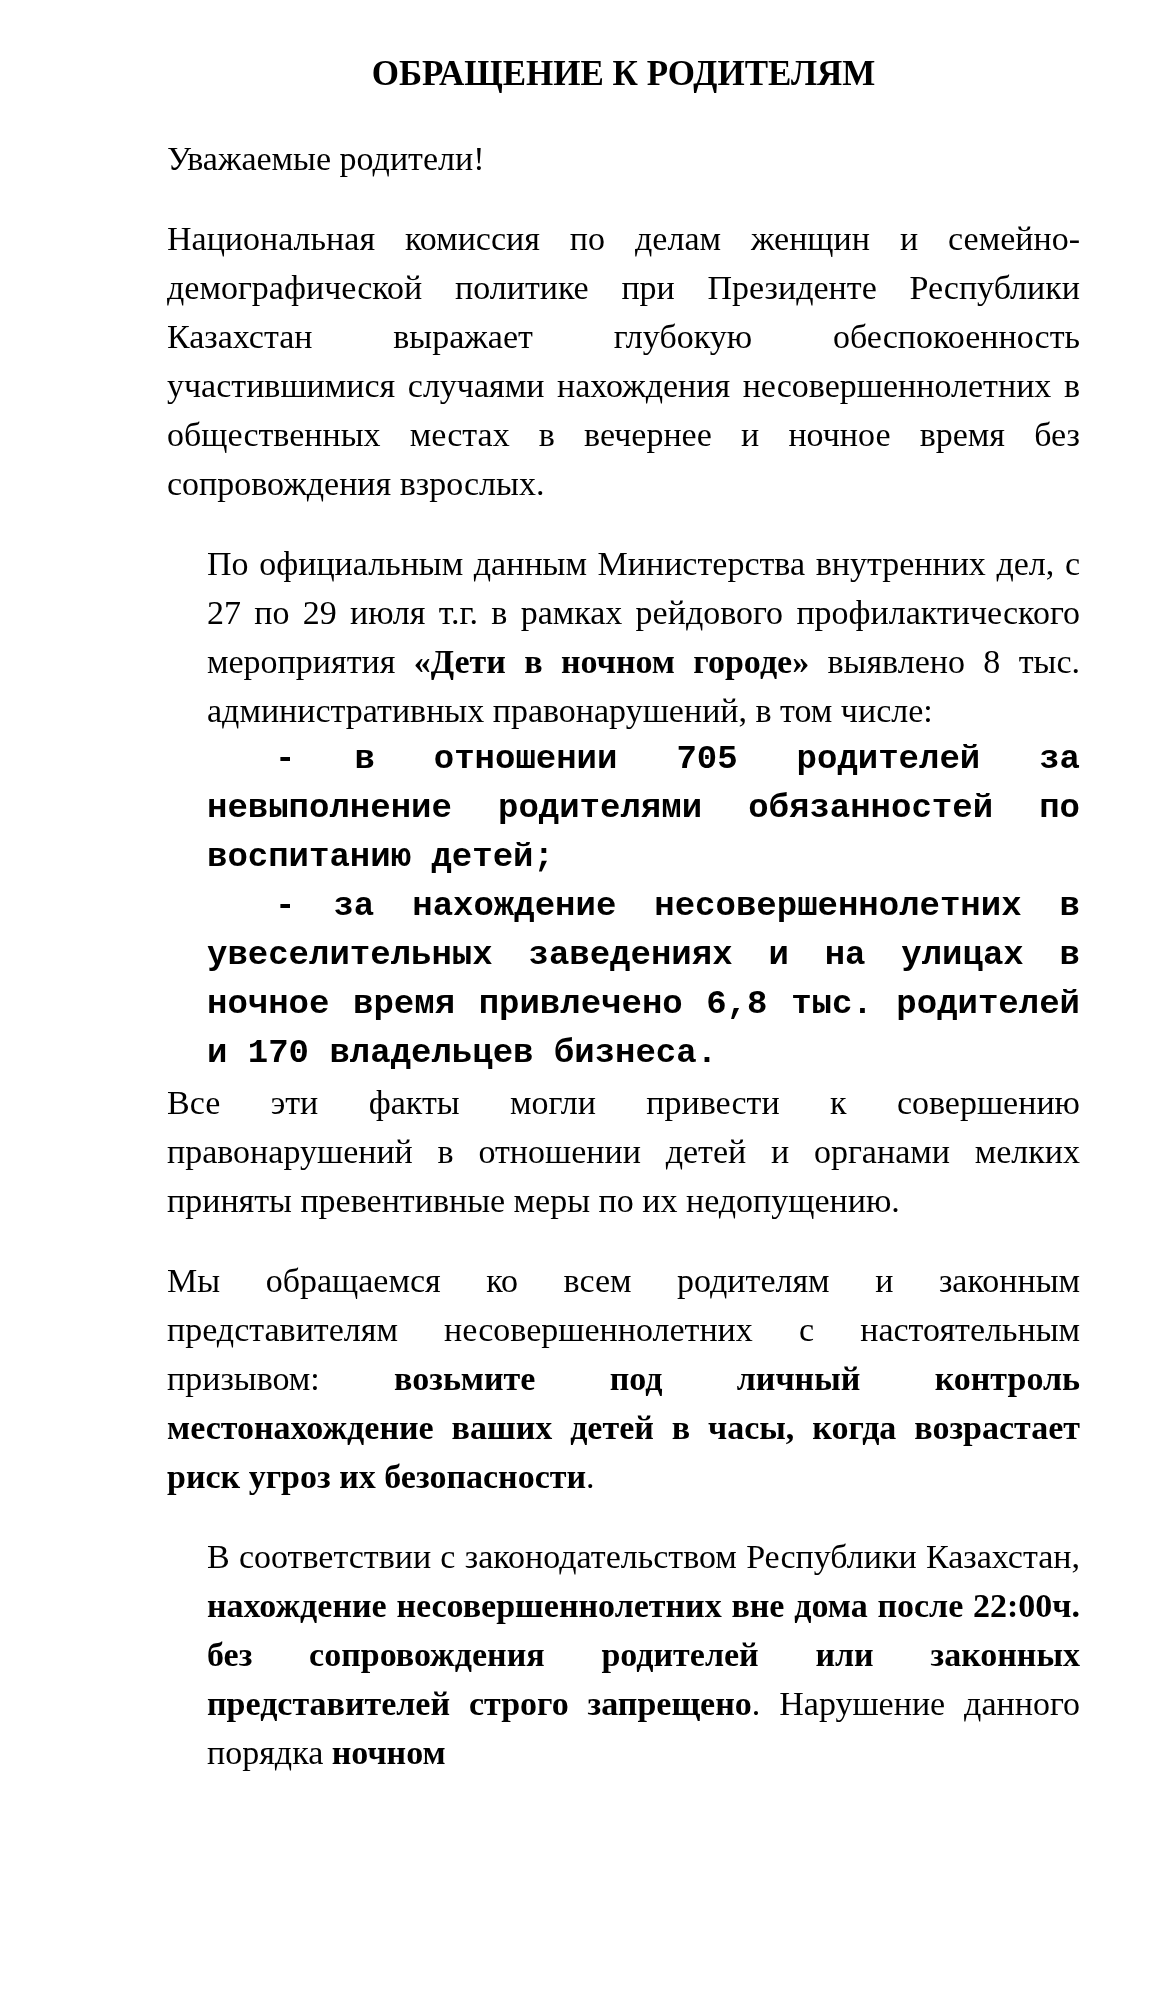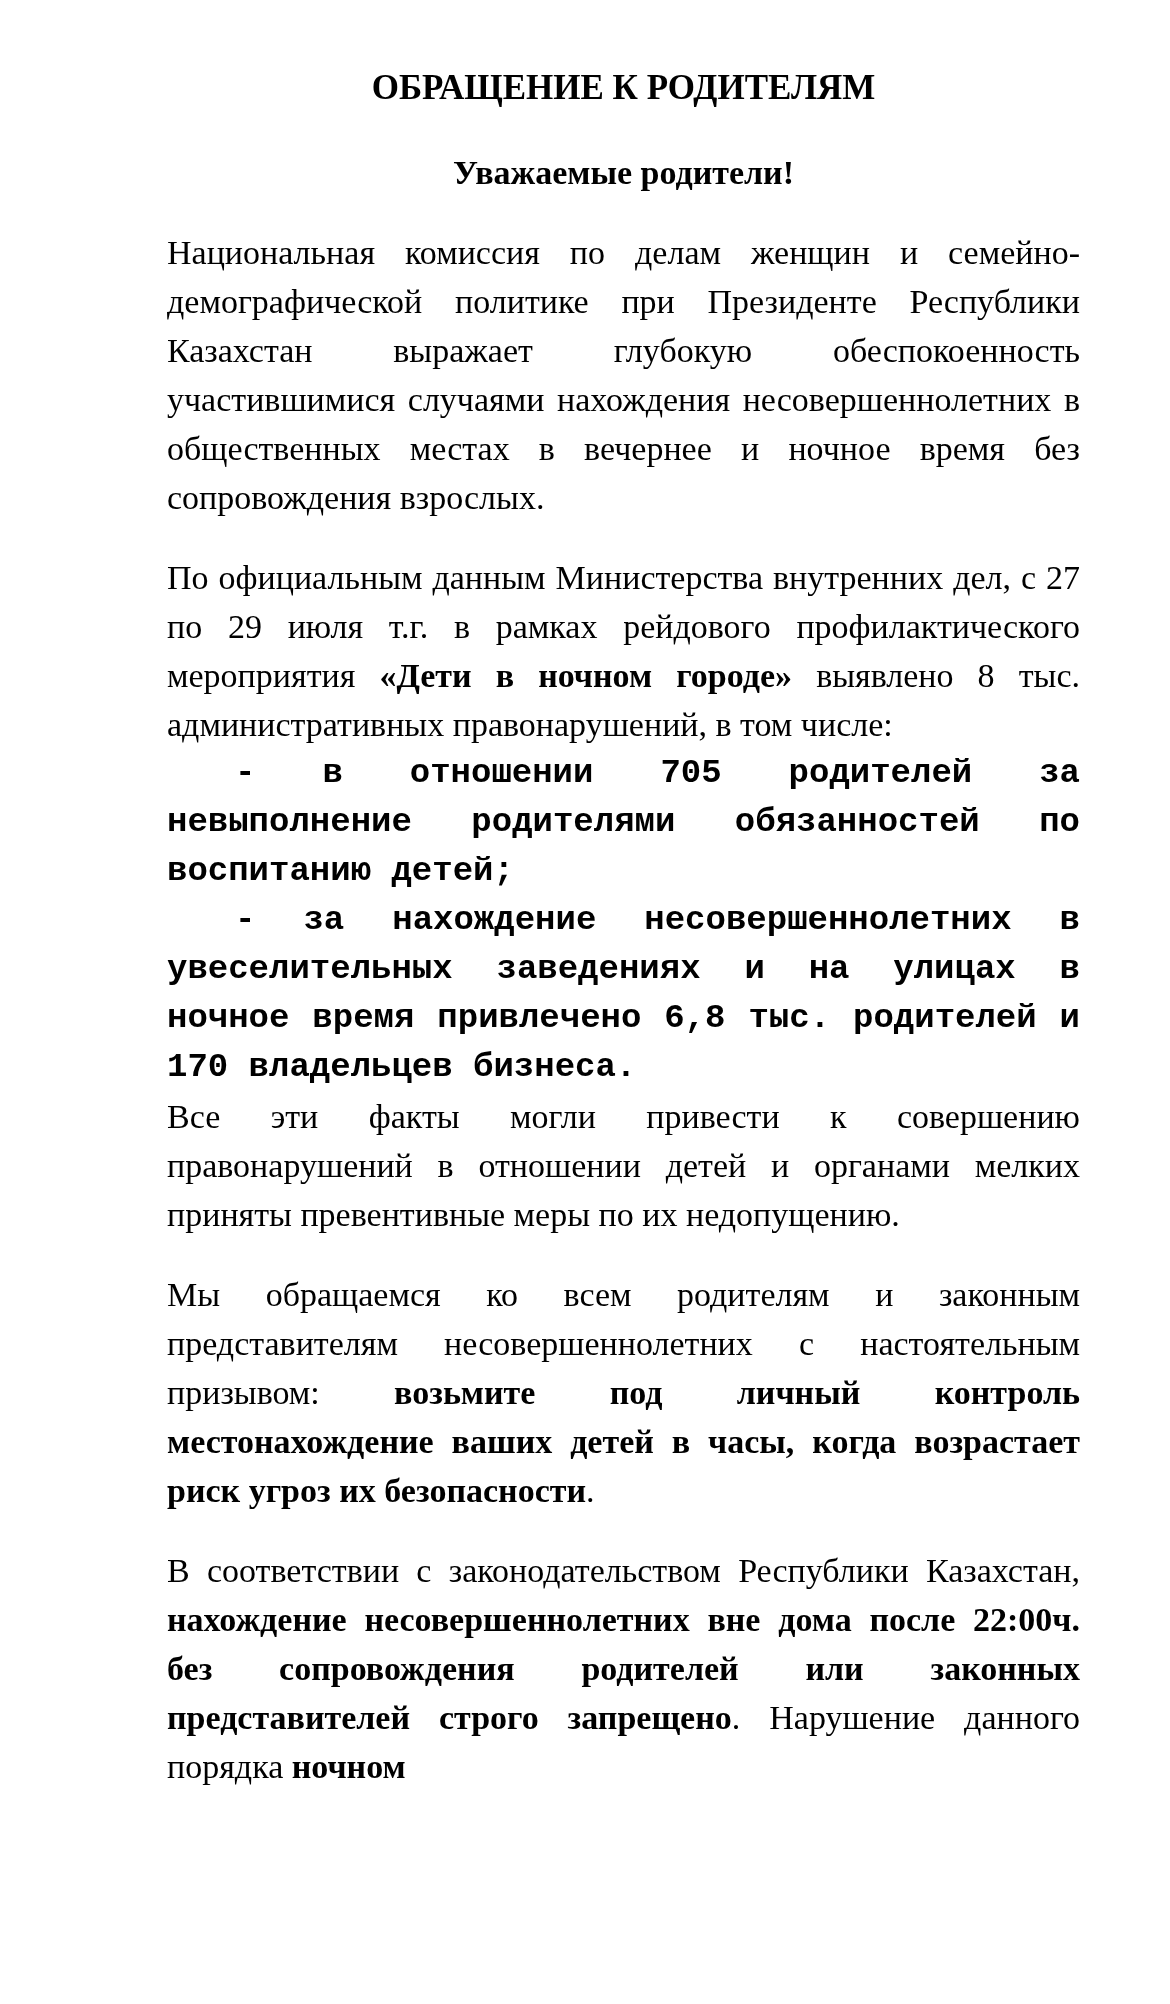--- a/index.html
+++ b/index.html
@@ -1,31 +1,31 @@
 <!DOCTYPE html>
 <html><head>
 <meta charset="utf-8">
 <style>
   html, body { margin: 0; padding: 0; background: #ffffff; }
   body { width: 1170px; height: 2004px; overflow: hidden; }
   .page {
-    position: absolute; left: 167px; top: 58px; width: 913px;
+    position: absolute; left: 167px; top: 44px; width: 913px;
     font-family: "Liberation Serif", "DejaVu Serif", serif;
     color: #000; font-size: 34px; line-height: 49px;
   }
   .title {
     text-align: center; font-weight: bold; font-size: 35px;
     margin: 0 0 30px 0; line-height: 60px;
   }
-  .greeting { font-weight: bold; margin: 0 0 31px 0; text-align: center; }
+  .greeting { font-weight: normal; margin: 0 0 31px 0; }
   p { margin: 0; text-align: justify; }
   .para { margin-bottom: 31px; }
   .indent { text-indent: 68px; font-family: Liberation Mono, monospace; }
   b { font-weight: bold; }
-  .tight { margin-bottom: 0; }
+  .tight { margin-bottom: 0; margin-left: 40px; }
 </style>
 </head>
 <body>
 
 <div class="page">
   <div class="title">ОБРАЩЕНИЕ К РОДИТЕЛЯМ</div>
   <div class="greeting">Уважаемые родители!</div>
 
   <p class="para">Национальная комиссия по делам женщин и семейно-демографической политике при Президенте Республики Казахстан выражает глубокую обеспокоенность участившимися случаями нахождения несовершеннолетних в общественных местах в вечернее и ночное время без сопровождения взрослых.</p>
 

